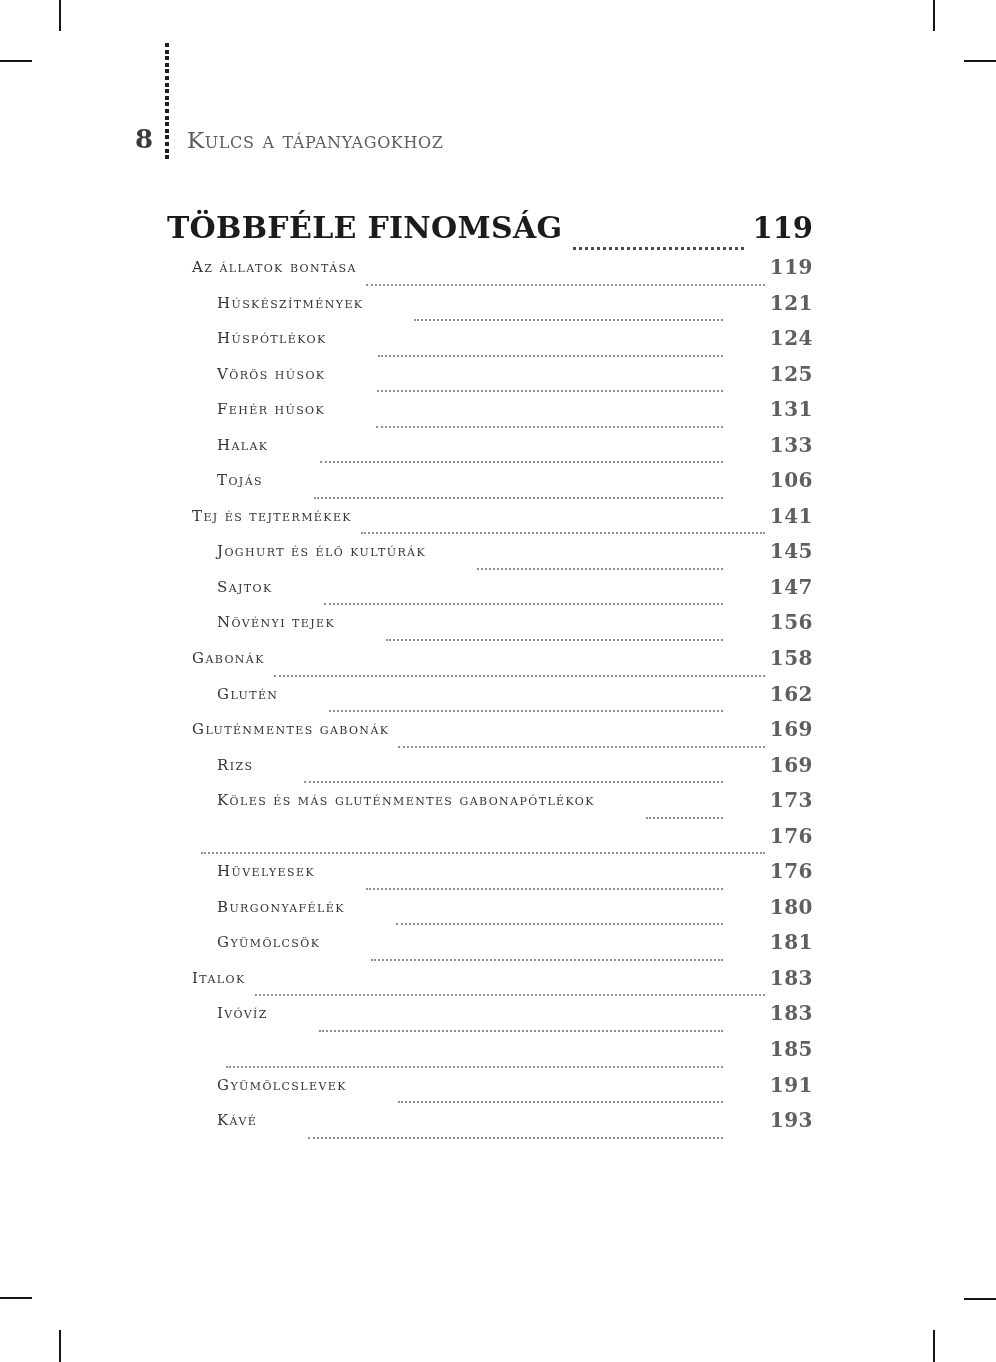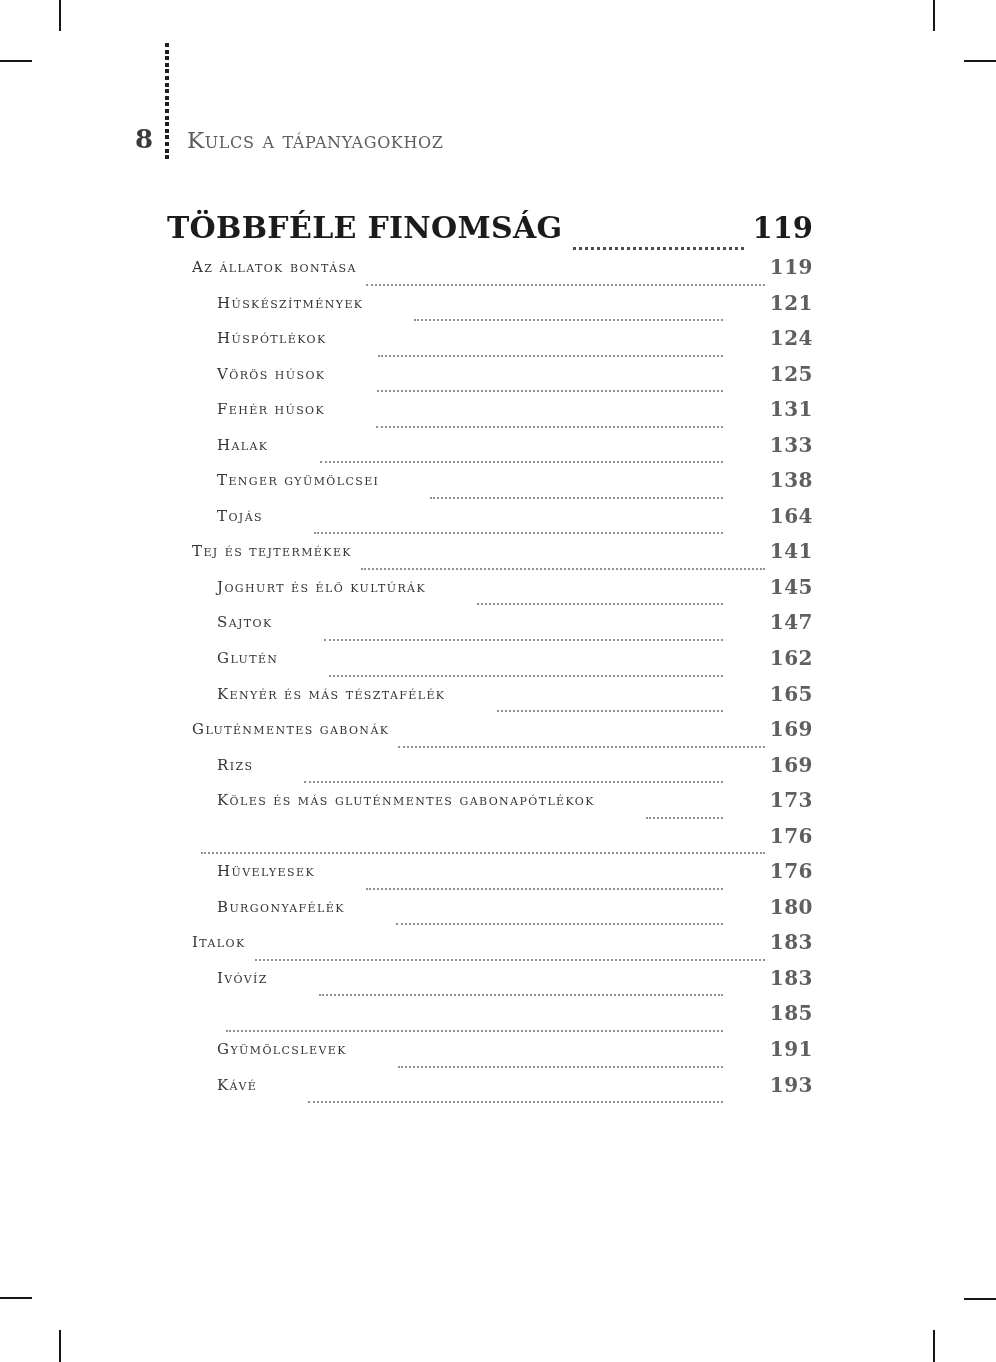--- a/index.html
+++ b/index.html
@@ -164,54 +164,54 @@
         <span class="label">Fehér húsok</span>
         <span class="leader"></span>
         <span class="num">131</span>
       </div>
       <div class="row entry lvl2">
         <span class="label">Halak</span>
         <span class="leader"></span>
         <span class="num">133</span>
       </div>
       <div class="row entry lvl2">
-        <span class="label">Tenger gyümölcsei</span>
-        <span class="leader"></span>
-        <span class="num">138</span>
-      </div>
-      <div class="row entry lvl2">
         <span class="label">Tojás</span>
         <span class="leader"></span>
-        <span class="num">164</span>
+        <span class="num">106</span>
       </div>
       <div class="row entry lvl1">
         <span class="label">Tej és tejtermékek</span>
         <span class="leader"></span>
         <span class="num">141</span>
       </div>
       <div class="row entry lvl2">
         <span class="label">Joghurt és élő kultúrák</span>
         <span class="leader"></span>
         <span class="num">145</span>
       </div>
       <div class="row entry lvl2">
         <span class="label">Sajtok</span>
         <span class="leader"></span>
         <span class="num">147</span>
       </div>
       <div class="row entry lvl2">
+        <span class="label">Növényi tejek</span>
+        <span class="leader"></span>
+        <span class="num">156</span>
+      </div>
+      <div class="row entry lvl1">
+        <span class="label">Gabonák</span>
+        <span class="leader"></span>
+        <span class="num">158</span>
+      </div>
+      <div class="row entry lvl2">
         <span class="label">Glutén</span>
         <span class="leader"></span>
         <span class="num">162</span>
       </div>
-      <div class="row entry lvl2">
-        <span class="label">Kenyér és más tésztafélék</span>
-        <span class="leader"></span>
-        <span class="num">165</span>
-      </div>
       <div class="row entry lvl1">
         <span class="label">Gluténmentes gabonák</span>
         <span class="leader"></span>
         <span class="num">169</span>
       </div>
       <div class="row entry lvl2">
         <span class="label">Rizs</span>
         <span class="leader"></span>
         <span class="num">169</span>
       </div>
@@ -226,20 +226,25 @@
       </div>
       <div class="row entry lvl2">
         <span class="label">Hüvelyesek</span>
         <span class="leader"></span>
         <span class="num">176</span>
       </div>
       <div class="row entry lvl2">
         <span class="label">Burgonyafélék</span>
         <span class="leader"></span>
         <span class="num">180</span>
+      </div>
+      <div class="row entry lvl2">
+        <span class="label">Gyümölcsök</span>
+        <span class="leader"></span>
+        <span class="num">181</span>
       </div>
       <div class="row entry lvl1">
         <span class="label">Italok</span>
         <span class="leader"></span>
         <span class="num">183</span>
       </div>
       <div class="row entry lvl2">
         <span class="label">Ivóvíz</span>
         <span class="leader"></span>
         <span class="num">183</span>

